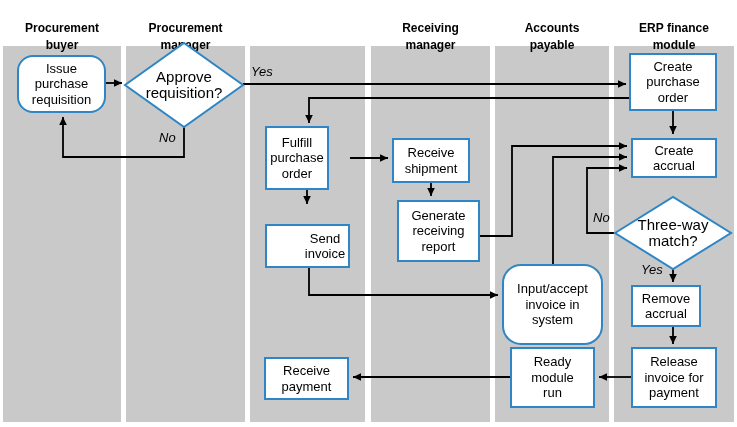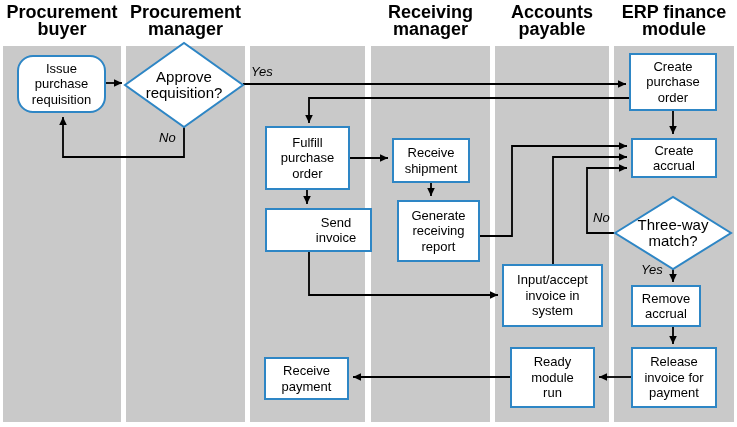--- a/index.html
+++ b/index.html
@@ -5,23 +5,23 @@
   html,body { margin:0; padding:0; background:#ffffff; }
   .canvas {
     position:relative; width:737px; height:427px; background:#ffffff;
     font-family:"Liberation Sans", sans-serif; color:#000; overflow:hidden;
   }
   .lane {
     position:absolute; top:46px; height:376px;
     background:var(--lane_fill, #c9c9c9);
   }
   .lane-header {
-    position:absolute; top:2px; height:35px;
+    position:absolute; top:18px; height:35px;
     display:flex; align-items:flex-end; justify-content:center;
-    text-align:center; font-weight:bold; font-size:18px; line-height:16.5px;
+    text-align:center; font-weight:bold; font-size:12px; line-height:16.5px;
     white-space:pre-line;
   }
   .edges { position:absolute; left:0; top:0; z-index:2; }
   .edges polyline { fill:none; stroke:var(--connector, #000); stroke-width:1.8px; }
   .diamond { fill:var(--node_fill, #fff); stroke:var(--node_border, #2e86c5); stroke-width:2px; }
   .node {
     position:absolute; box-sizing:border-box; z-index:3;
     background:var(--node_fill, #fff); border:2px solid var(--node_border, #2e86c5);
     display:flex; align-items:center; justify-content:center;
     text-align:center; font-size:13px; line-height:15.5px; white-space:pre-line;
@@ -82,33 +82,33 @@
     <polyline points="631,377 599,377" marker-end="url(#arrow)"></polyline>
     <polyline points="510,377 353,377" marker-end="url(#arrow)"></polyline>
 
     <polygon class="diamond" points="125,85 184,43 243,85 184,127"></polygon>
     <polygon class="diamond" points="615,233 673,197 731,233 673,269"></polygon>
   </svg>
 
   <div class="node rounded" style="left:17px;  top:55px;  width:89px;  height:58px;">Issue
 purchase
 requisition</div>
-  <div class="node" style="left:265px; top:126px; width:85px;  height:64px;">Fulfill
+  <div class="node" style="left:265px; top:126px; width:64px;  height:64px;">Fulfill
 purchase
 order</div>
-  <div class="node" style="left:265px; top:208px; width:107px;  height:44px;padding-left:37px;">Send
+  <div class="node" style="left:265px; top:224px; width:85px;  height:44px;padding-left:37px;">Send
 invoice</div>
   <div class="node" style="left:264px; top:357px; width:85px;  height:43px;">Receive
 payment</div>
   <div class="node" style="left:392px; top:138px; width:78px;  height:45px;">Receive
 shipment</div>
   <div class="node" style="left:397px; top:200px; width:83px;  height:62px;">Generate
 receiving
 report</div>
-  <div class="node" style="left:502px; top:264px; width:101px; height:63px;">Input/accept
+  <div class="node" style="left:502px; top:264px; width:101px; height:81px;border-radius:19px;">Input/accept
 invoice in
 system</div>
   <div class="node" style="left:510px; top:347px; width:85px;  height:61px;">Ready
 module
 run</div>
   <div class="node" style="left:629px; top:53px;  width:88px;  height:58px;">Create
 purchase
 order</div>
   <div class="node" style="left:631px; top:138px; width:86px;  height:40px;">Create
 accrual</div>

